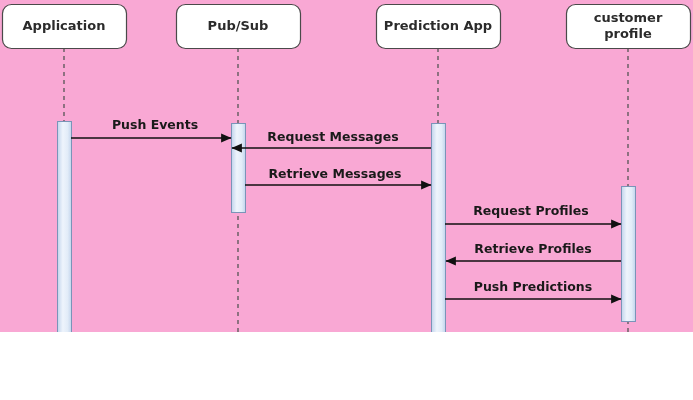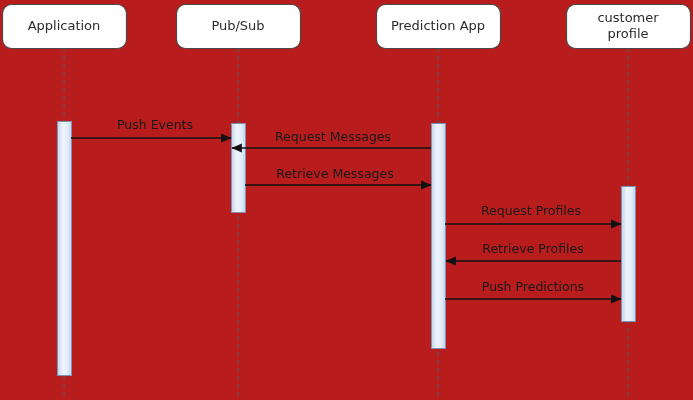--- a/index.html
+++ b/index.html
@@ -7,23 +7,24 @@
     margin: 0;
     padding: 0;
     background: #ffffff;
   }
   body {
     font-family: "DejaVu Sans", sans-serif;
   }
   #diagram-root {
     position: relative;
     width: 693px;
-    height: 400px;
-    background: #b91c1c;
+    height: 332px;
+    background: #f9a8d4;
     overflow: hidden;
+    font-weight: bold;
   }
   svg.diagram-canvas {
     position: absolute;
     left: 0;
     top: 0;
     width: 693px;
     height: 400px;
   }
   .participant-box-rect {
     fill: #ffffff;

